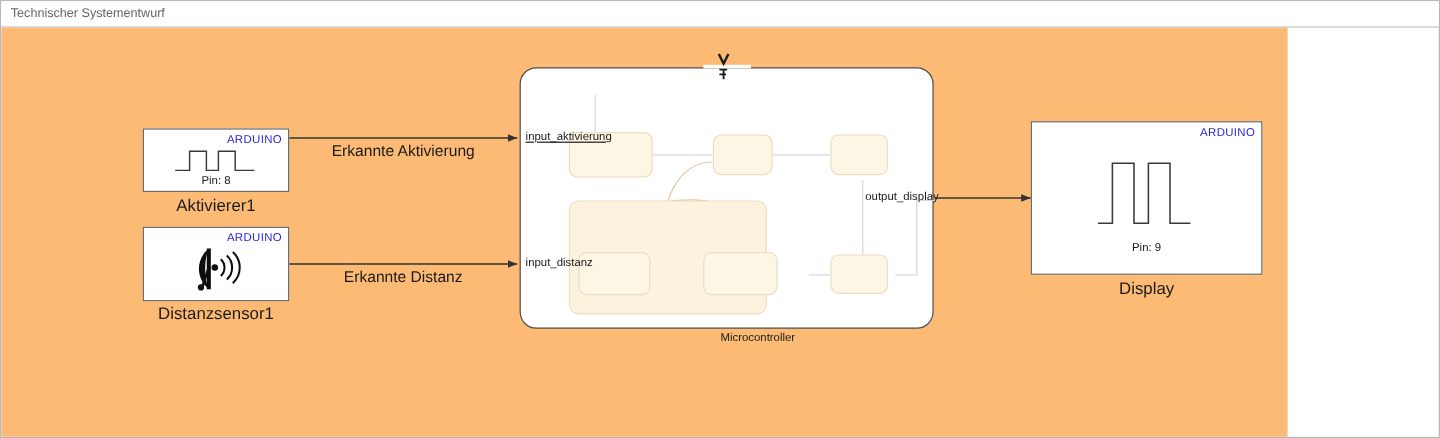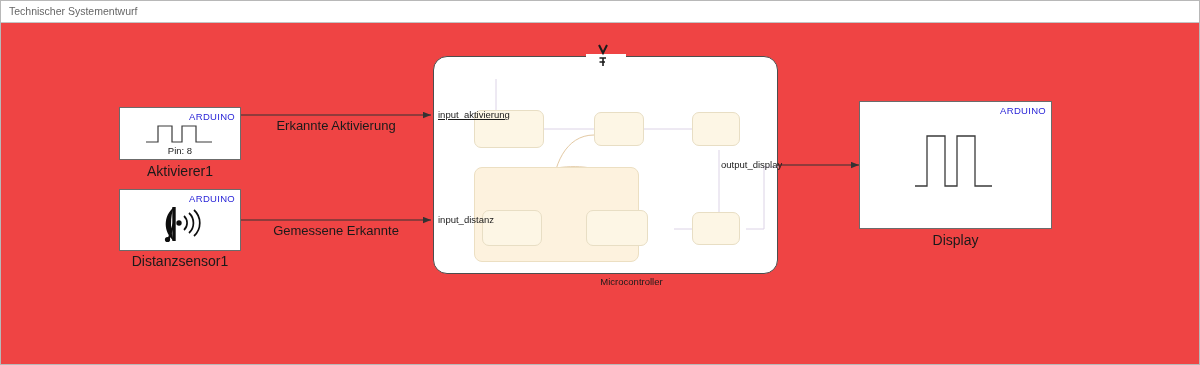--- a/index.html
+++ b/index.html
@@ -35,23 +35,23 @@
     left: 8px;
     top: 4px;
     font-size: 10.5px;
     color: #666666;
     white-space: nowrap;
   }
   
   #canvas {
     position: absolute;
     left: 0; top: 22px;
-    width: 1200px;
+    width: 1072px;
     height: 343px;
-    background: #ef4444;
+    background: #fdba74;
   }
   svg.layer {
     position: absolute;
     left: 0; top: 0;
     width: 1200px;
     height: 343px;
     overflow: visible;
   }
   
   .blk {
@@ -173,21 +173,21 @@
 
         <circle cx="27" cy="18" r="2.7" fill="#0d0d0d"></circle>
         <path d="M32,11 A9.5,9.5 0 0 1 32,25" fill="none" stroke="#0d0d0d" stroke-width="1.7"></path>
         <path d="M37,8 A13.5,13.5 0 0 1 37,28" fill="none" stroke="#0d0d0d" stroke-width="1.7"></path>
         <path d="M42,5 A17.5,17.5 0 0 1 42,31" fill="none" stroke="#0d0d0d" stroke-width="1.7"></path>
       </svg>
     </div>
     <span class="blk-caption" style="left:110px; top:230px; width:138px;">Distanzsensor1</span>
 
     <span class="sig-label" style="left:250px; top:95px; width:170px;">Erkannte Aktivierung</span>
-    <span class="sig-label" style="left:250px; top:200px; width:170px;">Gemessene Erkannte</span>
+    <span class="sig-label" style="left:250px; top:200px; width:170px;">Erkannte Distanz</span>
 
     <div class="mcu" style="left:432px; top:33px; width:345px; height:218px;">
 
       <svg class="icon-svg" style="left:152px; top:-14px;" width="40" height="26" viewBox="0 0 40 26">
         <rect x="0" y="11" width="40" height="3" fill="#ffffff"></rect>
         <path d="M13,2 L17,10 L21,2" fill="none" stroke="#1c1c1c" stroke-width="2"></path>
         <path d="M17,15 L17,23 M13.5,15 L20,15 M13.5,19 L19,19" fill="none" stroke="#1c1c1c" stroke-width="1.6"></path>
       </svg>
 
       <svg class="layer" style="width:345px; height:218px;" viewBox="0 0 345 218">
@@ -238,17 +238,18 @@
     <span class="port-label" style="left:437px; top:191px;">input_distanz</span>
     <span class="port-label" style="left:720px; top:136px;">output_display</span>
 
     <span class="mcu-caption" style="left:458px; top:253px; width:345px;">Microcontroller</span>
 
     <div class="blk" style="left:858px; top:78px; width:193px; height:128px;">
       <span class="arduino-tag">ARDUINO</span>
       <svg class="icon-svg" style="left:52px; top:28px;" width="90" height="62" viewBox="0 0 90 62">
         <polyline points="3,56 15,56 15,6 33,6 33,56 45,56 45,6 63,6 63,56 80,56" fill="none" stroke="#3a3a3a" stroke-width="1.3"></polyline>
       </svg>
+      <span class="pin-text" style="top:99px;">Pin: 9</span>
     </div>
     <span class="blk-caption" style="left:858px; top:209px; width:193px;">Display</span>
 
   </div>
 </div>
 
 </body></html>

